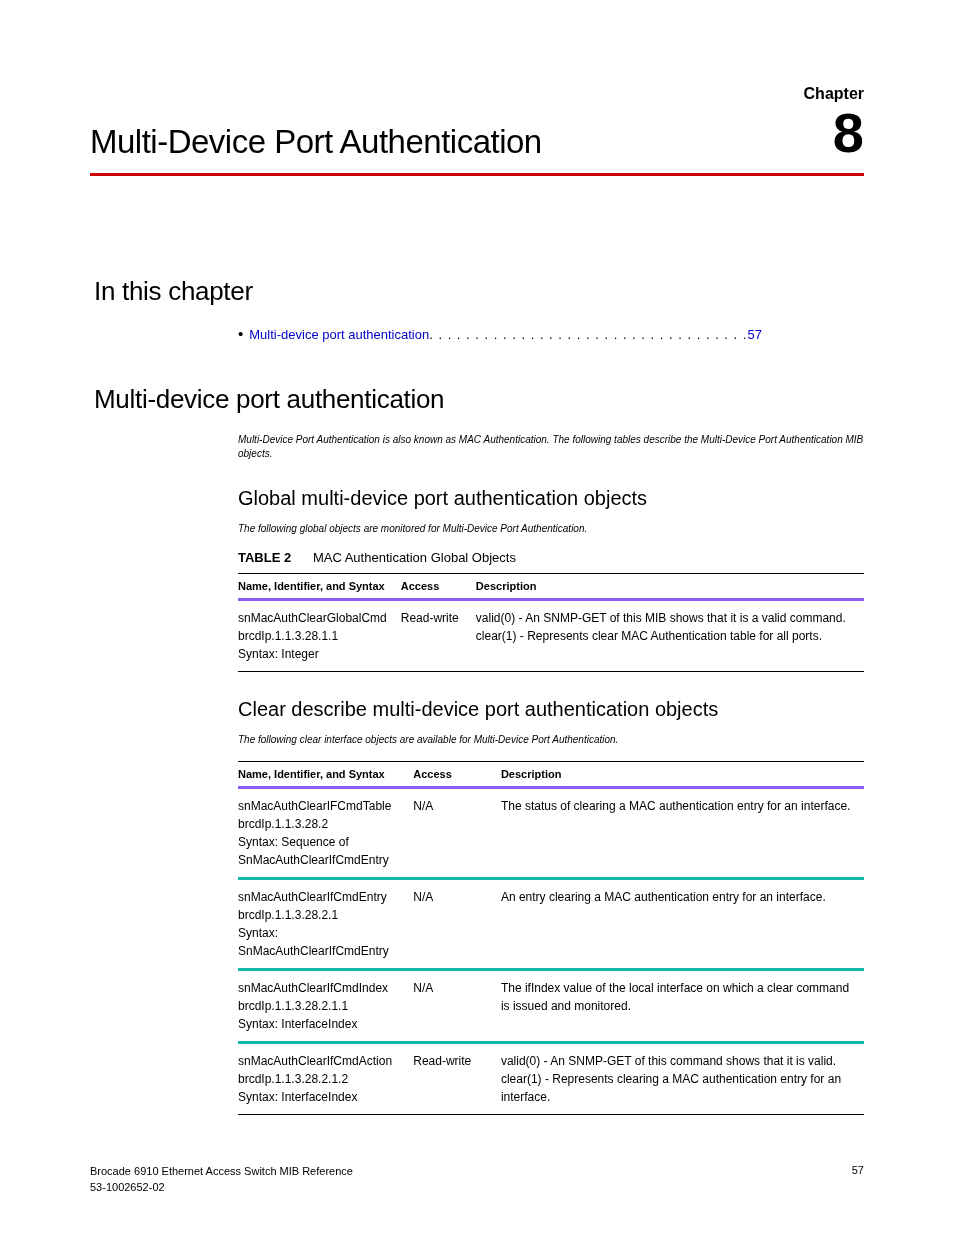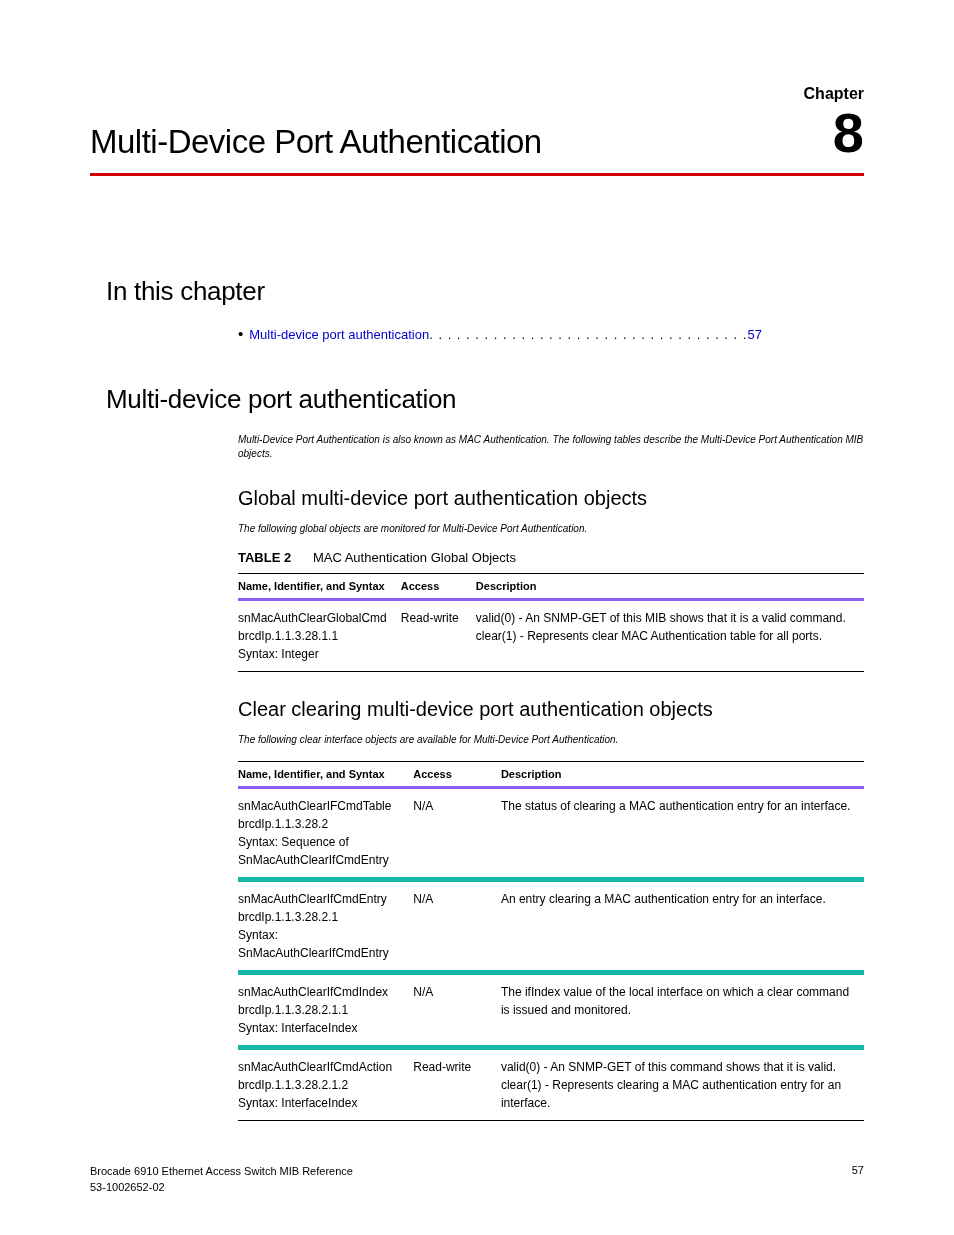--- a/index.html
+++ b/index.html
@@ -41,21 +41,21 @@
   }
   .red-rule {
     border: none;
     border-top: 3px solid #c00;
     margin: 12px 0 0 0;
   }
   .section-h2 {
     font-family: "Helvetica Neue", Arial, sans-serif;
     font-size: 26px;
     font-weight: 400;
-    margin: 0 0 18px 16px;
+    margin: 0 0 18px 4px;
     letter-spacing: -0.3px;
   }
   .section-h3 {
     font-family: "Helvetica Neue", Arial, sans-serif;
     font-size: 20px;
     font-weight: 400;
     margin: 26px 0 12px 0;
   }
   .body-text {
     font-size: 10px;
@@ -97,21 +97,21 @@
     text-align: left;
     font-weight: bold;
     font-size: 11px;
     padding: 6px 6px 6px 0;
     border-top: 1px solid #000;
     border-bottom: 3px solid #8b5cf6;
   }
   tbody td {
     padding: 8px 6px 8px 0;
     vertical-align: top;
-    border-bottom: 5px solid #14b8a6;
+    border-bottom: 3px solid #14b8a6;
     line-height: 1.5;
   }
   tbody tr:last-child td {
     border-bottom: 1px solid #000;
   }
   .col-name { width: 28%; }
   .col-access { width: 14%; }
   .col-desc { width: 58%; }
   .t2 .col-name { width: 26%; }
   .t2 .col-access { width: 12%; }
@@ -182,21 +182,21 @@
             <tr>
               <td>snMacAuthClearGlobalCmd<br>brcdIp.1.1.3.28.1.1<br>Syntax: Integer</td>
               <td>Read-write</td>
               <td>valid(0) - An SNMP-GET of this MIB shows that it is a valid command.<br>clear(1) - Represents clear MAC Authentication table for all ports.</td>
             </tr>
           </tbody>
       </table>
     </div>
 
     <div class="content">
-      <div class="section-h3">Clear clearing multi-device port authentication objects</div>
+      <div class="section-h3">Clear describe multi-device port authentication objects</div>
       <p class="body-text">The following clear interface objects are available for Multi-Device Port Authentication.</p>
       <table>
         <thead>
           <tr>
             <th class="col-name">Name, Identifier, and Syntax</th>
             <th class="col-access">Access</th>
             <th class="col-desc">Description</th>
           </tr>
         </thead>
         <tbody id="t3body">

